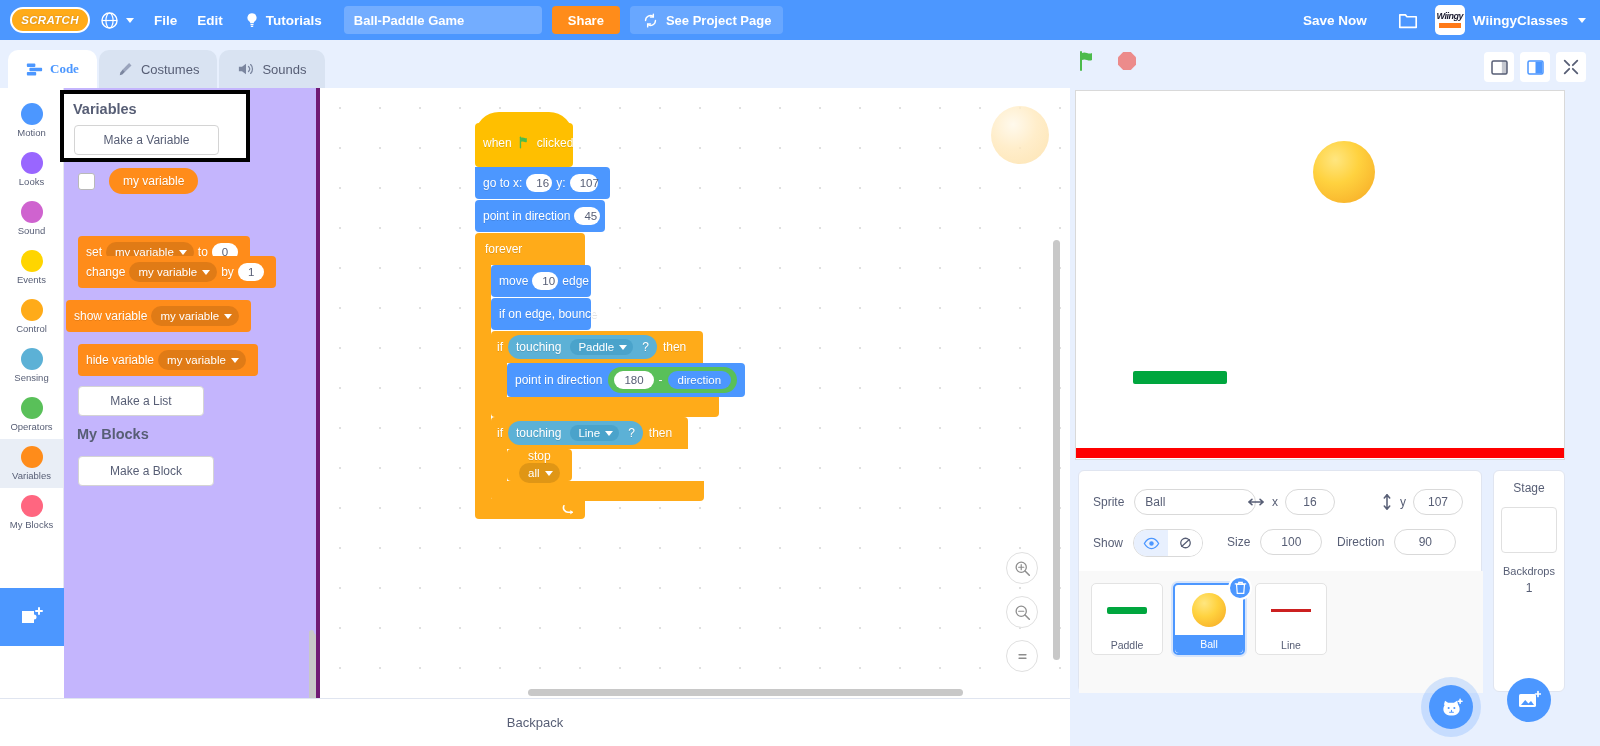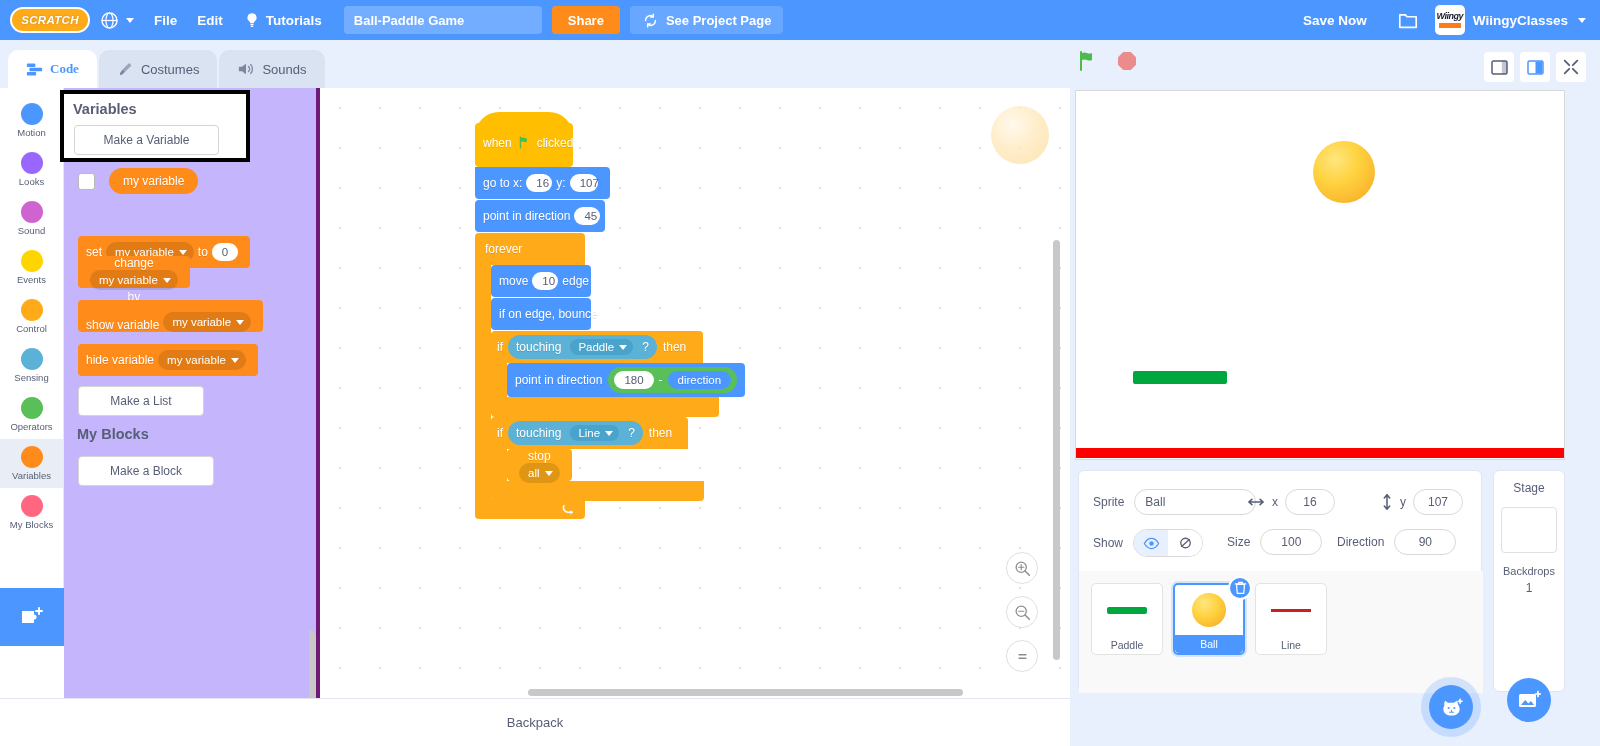--- a/index.html
+++ b/index.html
@@ -485,31 +485,31 @@
     <div class="blk var" style="left:14px;top:124px;margin-top:24px;">
       <span>set</span>
       <span class="dropdown">
         <span>my variable</span>
         <i class="dd-caret"></i>
       </span>
       <span>to</span>
       <span class="oval-in">0</span>
     </div>
 
-    <div class="blk var" style="left:14px;top:168px;flex-direction:column;">
+    <div class="blk var" style="left:14px;top:168px;">
       <span>change</span>
       <span class="dropdown">
         <span>my variable</span>
         <i class="dd-caret"></i>
       </span>
       <span>by</span>
       <span class="oval-in">1</span>
     </div>
 
-    <div class="blk var" style="left:14px;top:212px;align-items:flex-end;">
+    <div class="blk var" style="left:2px;top:212px;">
       <span>show variable</span>
       <span class="dropdown">
         <span>my variable</span>
         <i class="dd-caret"></i>
       </span>
     </div>
 
     <div class="blk var" style="left:14px;top:256px;">
       <span>hide variable</span>
       <span class="dropdown">

